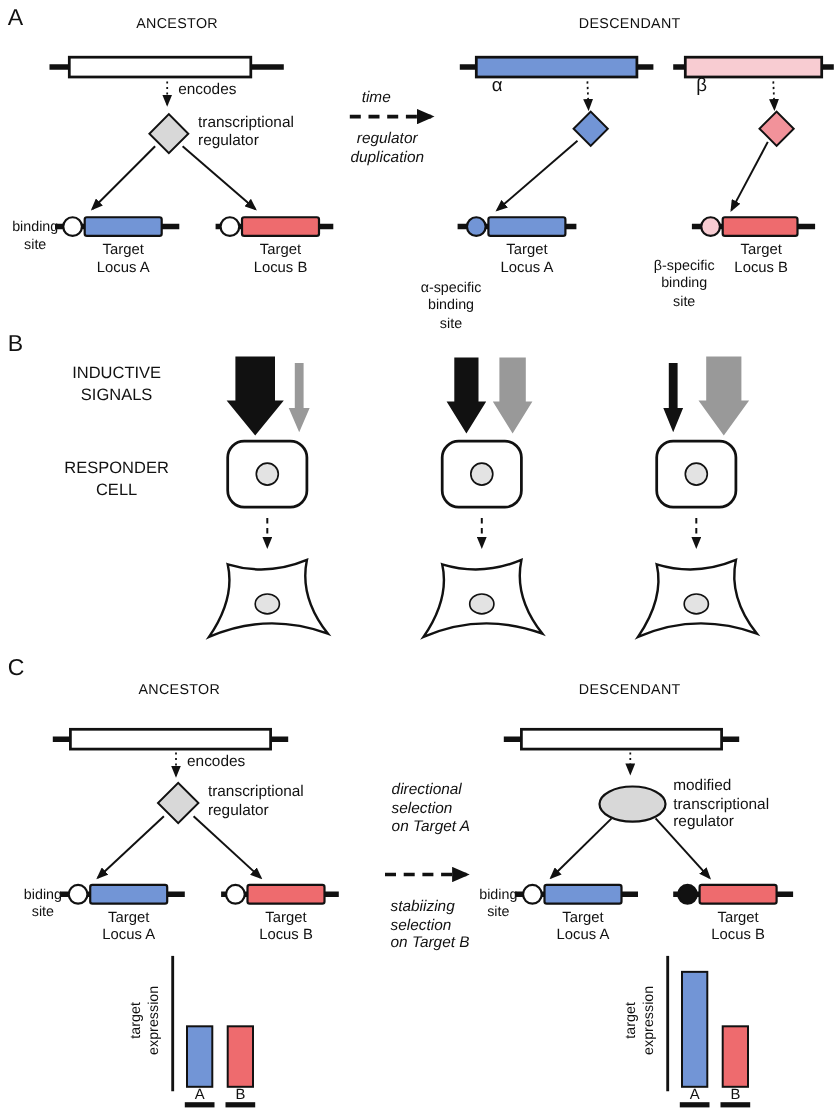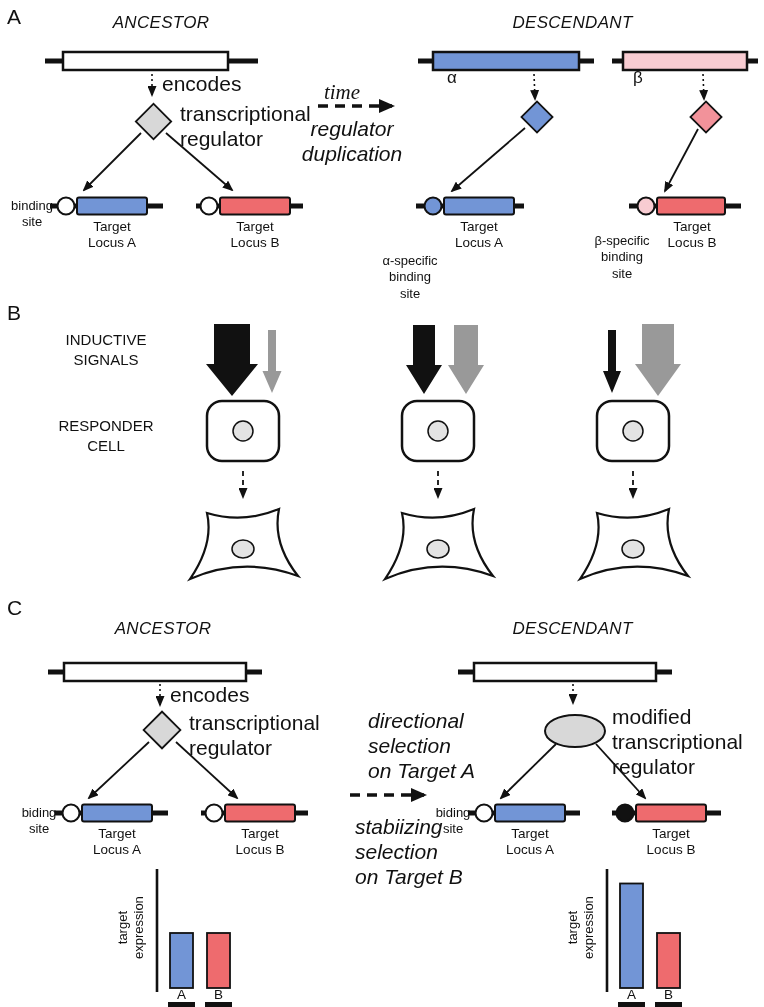--- a/index.html
+++ b/index.html
@@ -3,22 +3,22 @@
 <meta charset="utf-8">
 <style>
   html,body{margin:0;padding:0;background:#fff;}
   #fig{position:relative;width:764px;height:1007px;background:#fff;
        font-family:"Liberation Sans",sans-serif;color:#111;overflow:hidden;}
   #gfx{position:absolute;left:0;top:0;}
   .lbl{position:absolute;white-space:pre-line;line-height:1.18;}
   .ctr{text-align:center;}
   .it{font-style:italic;}
   .panel-letter{font-size:21px;}
-  .sec-title{font-size:17px;letter-spacing:.3px;font-style:italic;}
-  .t15{font-size:21px;}
+  .sec-title{font-size:13px;letter-spacing:.3px;}
+  .t15{font-size:14px;}
   .t13{font-size:13.5px;}
   .t12{font-size:13px;line-height:1.25;}
   .rowlab{font-size:15px;line-height:1.3;}
   .rot{transform:rotate(-90deg);font-size:13px;line-height:1.2;}
   .greek{font-size:17px;}
 </style>
 </head>
 <body>
 
 <div id="fig">
@@ -144,21 +144,21 @@
 <div class="lbl sec-title ctr" style="left:500px;top:13px;width:145px;">DESCENDANT</div>
 <div class="lbl t15" style="left:162px;top:72px;">encodes</div>
 <div class="lbl t15" style="left:180px;top:102px;">transcriptional
 regulator</div>
 <div class="lbl t12 ctr" style="left:6px;top:198px;width:52px;">binding
 site</div>
 <div class="lbl t13 ctr" style="left:77px;top:219px;width:70px;">Target
 Locus A</div>
 <div class="lbl t13 ctr" style="left:220px;top:219px;width:70px;">Target
 Locus B</div>
-<div class="lbl t15 it ctr" style="left:305px;top:80px;width:74px;font-family:Liberation Serif, serif;">time</div>
+<div class="lbl t15 it ctr" style="left:305px;top:80px;width:74px;">time</div>
 <div class="lbl t15 it ctr" style="left:296px;top:117px;width:112px;">regulator
 duplication</div>
 <div class="lbl greek" style="left:447px;top:68px;">α</div>
 <div class="lbl greek" style="left:633px;top:68px;">β</div>
 <div class="lbl t12 ctr" style="left:378px;top:221px;width:64px;margin-top:32px;">α-specific
 binding
 site</div>
 <div class="lbl t13 ctr" style="left:444px;top:219px;width:70px;">Target
 Locus A</div>
 <div class="lbl t12 ctr" style="left:590px;top:233px;width:64px;">β-specific
@@ -178,21 +178,21 @@
 <div class="lbl sec-title ctr" style="left:500px;top:619px;width:145px;">DESCENDANT</div>
 <div class="lbl t15" style="left:170px;top:683px;">encodes</div>
 <div class="lbl t15" style="left:189px;top:711px;">transcriptional
 regulator</div>
 <div class="lbl t12 ctr" style="left:14px;top:805px;width:50px;">biding
 site</div>
 <div class="lbl t13 ctr" style="left:82px;top:826px;width:70px;">Target
 Locus A</div>
 <div class="lbl t13 ctr" style="left:225px;top:826px;width:70px;">Target
 Locus B</div>
-<div class="lbl t15 it" style="left:368px;top:709px;">directional
+<div class="lbl t15 it" style="left:356px;top:709px;">directional
 selection
 on Target A</div>
 <div class="lbl t15 it" style="left:355px;top:815px;">stabiizing
 selection
 on Target B</div>
 <div class="lbl t15" style="left:612px;top:705px;">modified
 transcriptional
 regulator</div>
 <div class="lbl t12 ctr" style="left:428px;top:805px;width:50px;">biding
 site</div>

